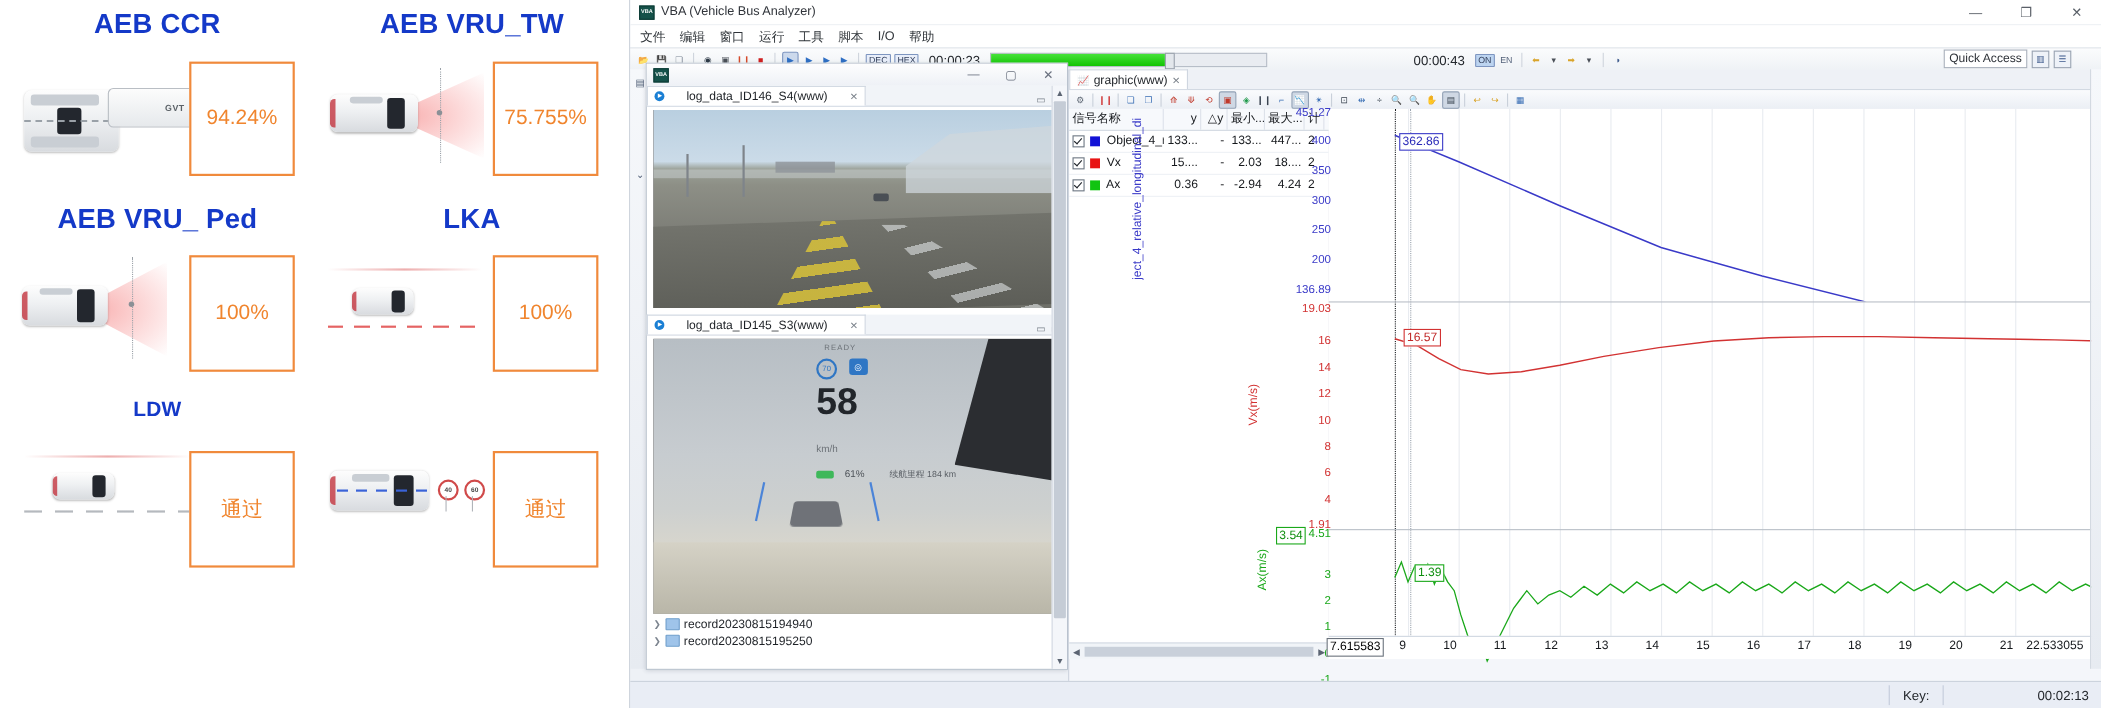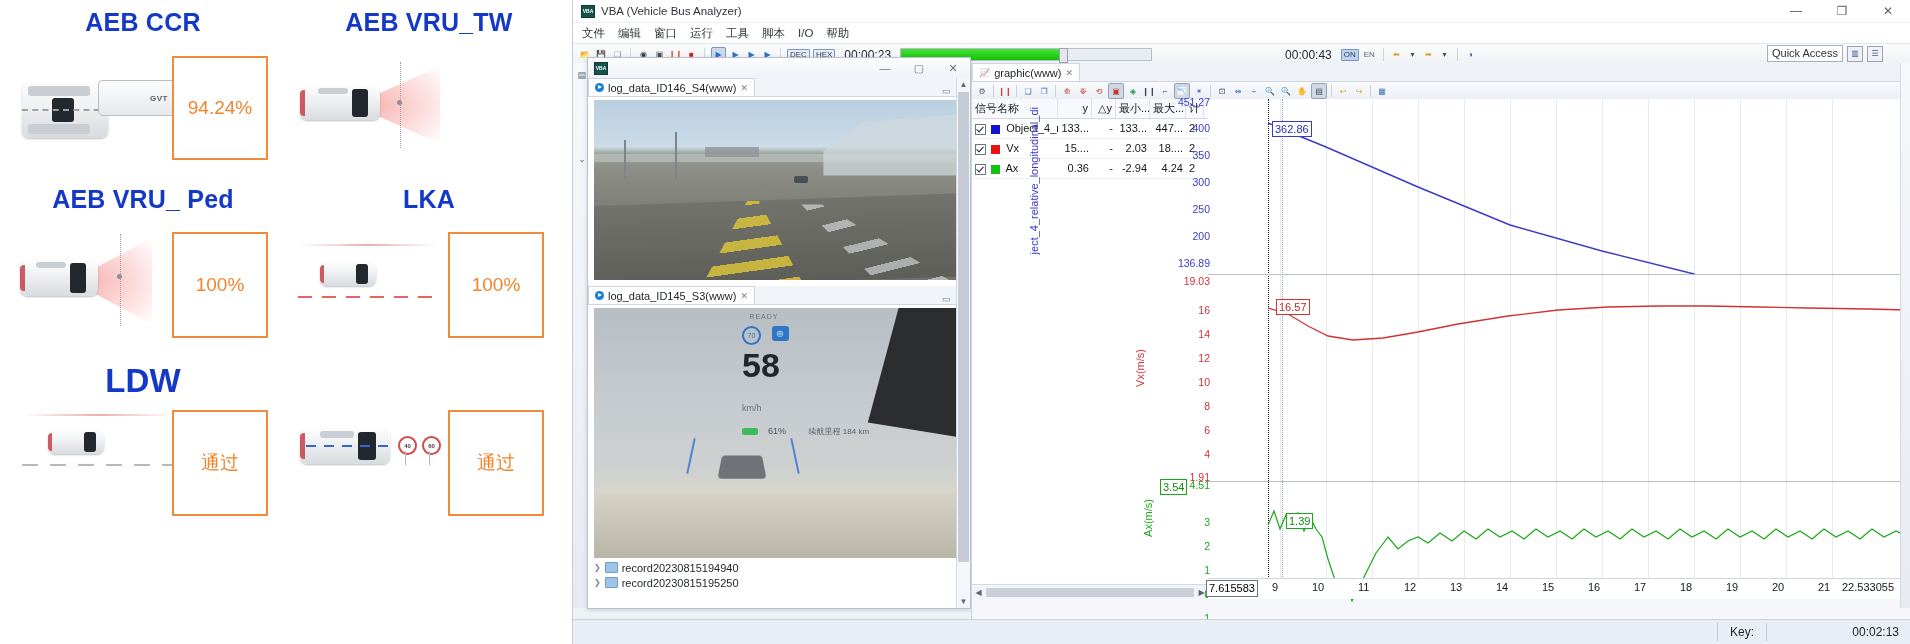--- a/index.html
+++ b/index.html
@@ -88,21 +88,21 @@
 
   .child{position:absolute;background:#fff;border:1px solid #b9c2ce;
          box-shadow:0 1px 4px rgba(40,50,70,.18);}
   .child-bar{height:20px;background:linear-gradient(180deg,#fdfdfe,#eef1f6);
              display:flex;align-items:center;padding-left:6px;position:relative;}
   .child-ctrl{position:absolute;right:0;top:0;display:flex;height:20px;}
   .child-btn{width:34px;display:flex;align-items:center;justify-content:center;
              color:#6b7280;font-size:11px;}
   .tabrow{height:18px;background:#f1f4f8;border-bottom:1px solid #cfd6e0;display:flex;align-items:flex-end;}
   .tab{height:17px;background:#fff;border:1px solid #cfd6e0;border-bottom:none;
-       display:flex;align-items:center;gap:4px;padding:0 6px;font-size:11px;color:#1d2126;}
+       display:flex;align-items:center;gap:20px;padding:0 6px;font-size:11px;color:#1d2126;}
   .tab .dot{width:9px;height:9px;border-radius:50%;background:#1a7fd4;position:relative;}
   .tab .dot:after{content:"";position:absolute;left:3px;top:2px;border-left:4px solid #fff;
                   border-top:2.5px solid transparent;border-bottom:2.5px solid transparent;}
   .tab .x{font-size:9px;color:#7b828b;}
   .tabtools{margin-left:auto;display:flex;gap:5px;padding-right:6px;color:#7b828b;font-size:9px;}
 
   .video{position:absolute;overflow:hidden;background:#555;}
   .vscroll{position:absolute;right:0;width:13px;background:#f4f6fa;border-left:1px solid #d3d9e1;}
   .vscroll .thumb{position:absolute;left:1px;width:11px;background:#c5ccd6;border-radius:1px;}
   .vscroll .arrow{position:absolute;left:0;width:13px;height:13px;color:#5b6472;font-size:8px;
@@ -199,20 +199,23 @@
     <div class="scene" style="left:296px;top:56px;width:120px;height:100px;">
       <div class="beam" style="left:78px;top:10px;width:66px;height:78px;"></div>
       <div class="car" style="left:4px;top:30px;width:80px;height:34px;position:absolute;">
         <div class="tail" style="left:0;top:4px;width:5px;height:26px;"></div>
         <div class="wind" style="left:52px;top:3px;width:16px;height:28px;"></div>
         <div class="roof" style="left:18px;top:2px;width:30px;height:6px;"></div>
       </div>
       <div class="arcline" style="left:104px;top:6px;height:86px;"></div>
       <div class="ped" style="left:101px;top:44px;"></div>
     </div>
+    <div class="rbox" style="left:448px;top:56px;width:92px;height:100px;">
+      <span>75.755%</span>
+    </div>
 
     <div class="rcell" style="left:0;top:185px;width:286px;">
       <div class="rtitle" style="font-size:25px;">AEB VRU_ Ped</div>
     </div>
     <div class="scene" style="left:16px;top:232px;width:130px;height:100px;">
       <div class="beam" style="left:74px;top:6px;width:62px;height:86px;"></div>
       <div class="car" style="left:4px;top:28px;width:78px;height:36px;position:absolute;">
         <div class="tail" style="left:0;top:5px;width:5px;height:26px;"></div>
         <div class="wind" style="left:50px;top:3px;width:16px;height:30px;"></div>
         <div class="roof" style="left:16px;top:2px;width:30px;height:6px;"></div>
@@ -233,21 +236,21 @@
         <div class="tail" style="left:0;top:3px;width:4px;height:18px;"></div>
         <div class="wind" style="left:36px;top:2px;width:12px;height:20px;"></div>
       </div>
       <div class="lane-red dashed" style="left:0;top:58px;width:140px;"></div>
     </div>
     <div class="rbox" style="left:448px;top:232px;width:92px;height:102px;">
       <span>100%</span>
     </div>
 
     <div class="rcell" style="left:0;top:362px;width:286px;">
-      <div class="rtitle" style="font-size:33px;">LDW</div>
+      <div class="rtitle" style="font-size:19px;">LDW</div>
     </div>
     <div class="scene" style="left:18px;top:408px;width:160px;height:80px;">
       <div class="lane-soft" style="left:4px;top:6px;width:152px;"></div>
       <div class="car" style="left:30px;top:22px;width:56px;height:24px;position:absolute;">
         <div class="tail" style="left:0;top:3px;width:4px;height:18px;"></div>
         <div class="wind" style="left:36px;top:2px;width:12px;height:20px;"></div>
       </div>
       <div class="lane-grey" style="left:4px;top:56px;width:152px;"></div>
     </div>
     <div class="rbox" style="left:172px;top:410px;width:92px;height:102px;">

